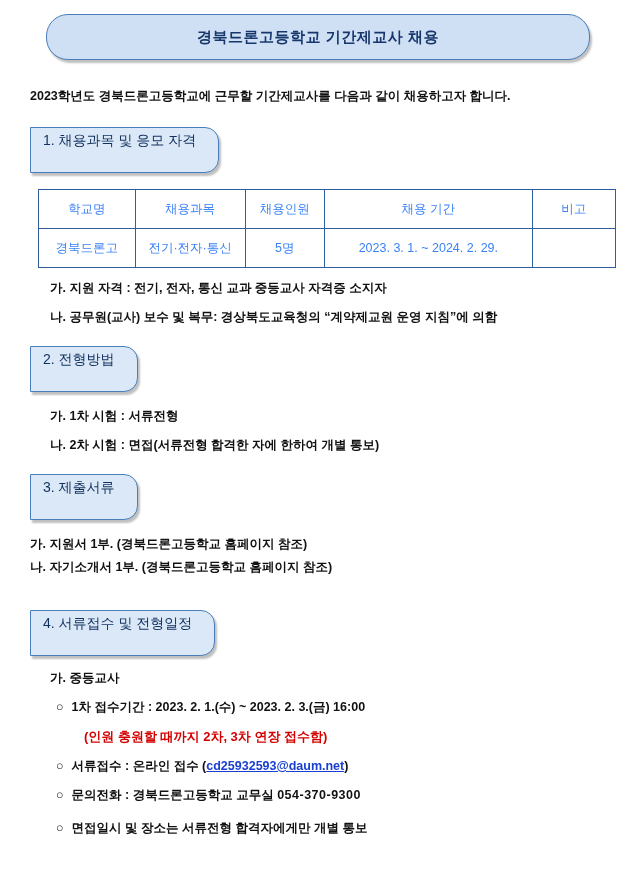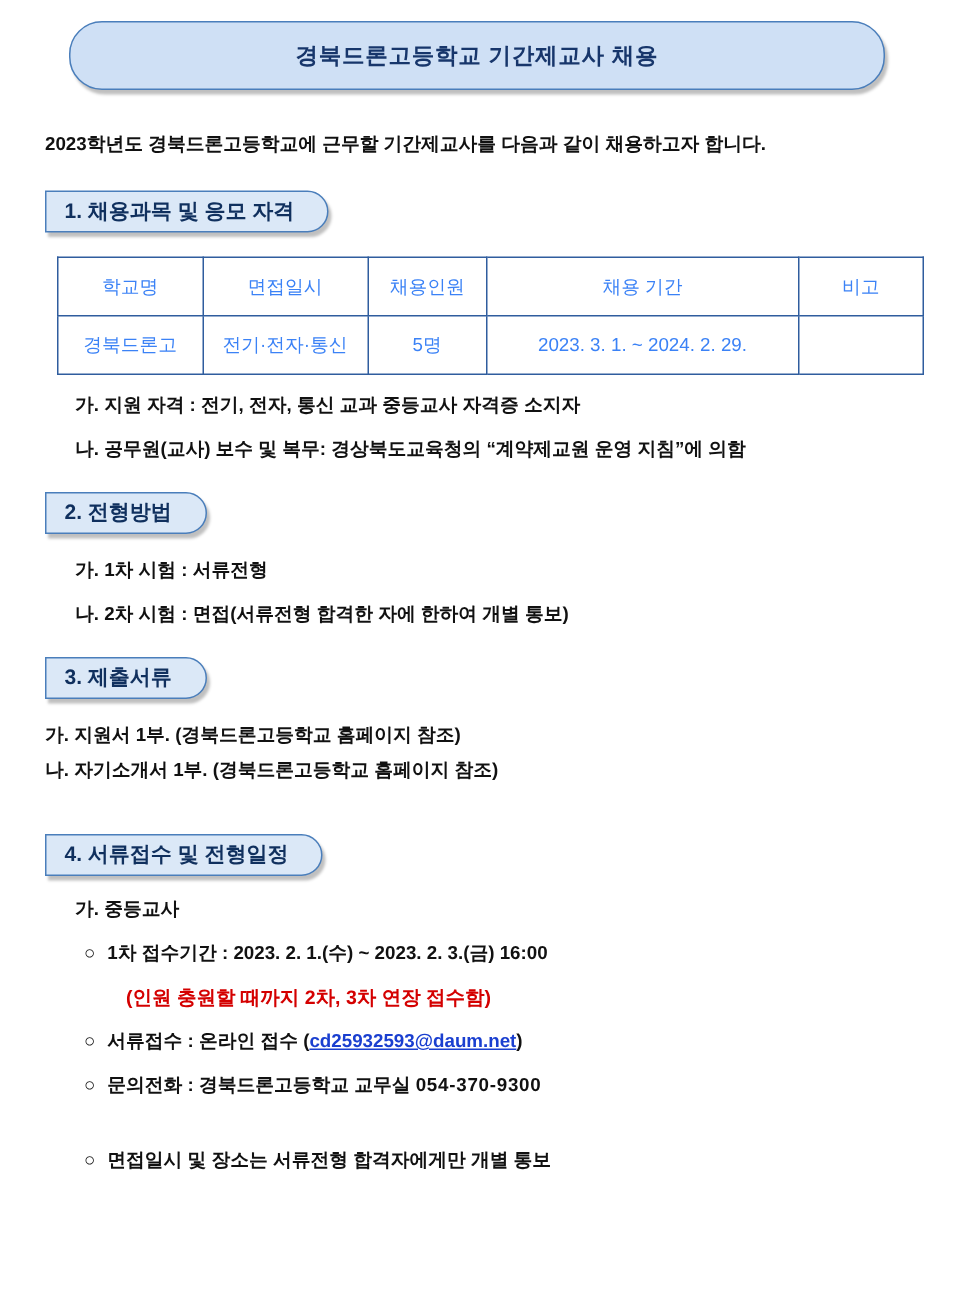--- a/index.html
+++ b/index.html
@@ -48,23 +48,23 @@
     font-weight: bold;
     color: #111;
   }
 
   
   .section-pill {
     display: inline-block;
     background: #dbe8f7;
     border: 1px solid #4a7ebb;
     border-radius: 0 14px 14px 0;
-    padding: 4px 22px 4px 12px;
+    padding: 4px 22px 22px 12px;
     font-size: 14px;
-    font-weight: bold;
+    font-weight: normal;
     color: #10305e;
     box-shadow: 2px 3px 2px rgba(0,0,0,0.25);
   }
   .section {
     margin-top: 22px;
     margin-left: 8px;
   }
 
   
   table.recruit-table {
@@ -133,21 +133,21 @@
   <div class="intro">2023학년도 경북드론고등학교에 근무할 기간제교사를 다음과 같이 채용하고자 합니다.</div>
 
   <div class="section">
     <span class="section-pill">1. 채용과목 및 응모 자격</span>
   </div>
 
   <table class="recruit-table">
     <thead>
       <tr>
         <th class="col-school">학교명</th>
-        <th class="col-subject">면접일시</th>
+        <th class="col-subject">채용과목</th>
         <th class="col-count">채용인원</th>
         <th class="col-period">채용 기간</th>
         <th class="col-note">비고</th>
       </tr>
     </thead>
     <tbody>
       <tr>
         <td class="col-school">경북드론고</td>
         <td class="col-subject">전기·전자·통신</td>
         <td class="col-count">5명</td>
@@ -185,17 +185,17 @@
   <div class="red-note">(인원 충원할 때까지 2차, 3차 연장 접수함)</div>
 
   <div class="line-sub">
     <span class="circ">○</span><span>서류접수 : 온라인 접수 (</span><a class="link" href="#">cd25932593@daum.net</a><span>)</span>
   </div>
 
   <div class="line-sub">
     <span class="circ">○</span><span>문의전화 : 경북드론고등학교 교무실 </span><span class="phone">054-370-9300</span>
   </div>
 
-  <div class="line-sub" style="margin-top:33px">
+  <div class="line-sub" style="margin-top:16px">
     <span class="circ">○</span><span>면접일시 및 장소는 서류전형 합격자에게만 개별 통보</span>
   </div>
 
 </div>
 
 </body></html>

